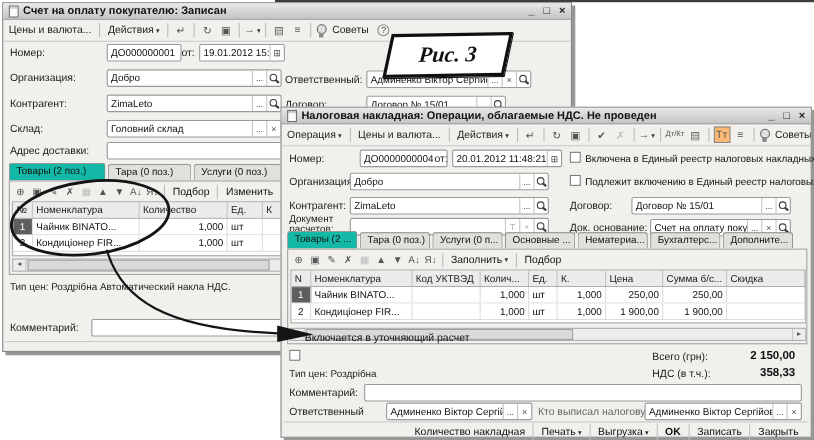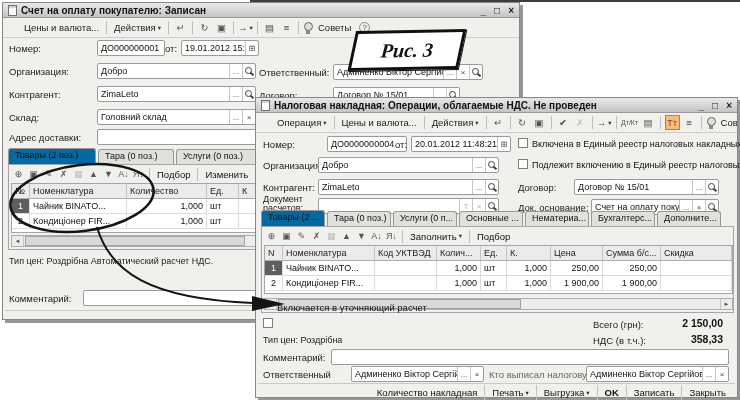--- a/index.html
+++ b/index.html
@@ -13,21 +13,21 @@
   .win1{left:2px;top:2px;width:518px;height:318px;z-index:10}
   .win2{left:255px;top:97px;width:483px;height:301px;z-index:20}
 
   .titlebar{height:15px;background:linear-gradient(180deg,#e9e9e9,#c4c4c4);border-bottom:1px solid #9a9a9a;
             display:flex;align-items:center;gap:4px;padding:0 5px;font-size:10px;font-weight:bold;white-space:nowrap;overflow:hidden}
   .doc-ico{flex:0 0 auto;width:9px;height:11px;background:#fcfcfc;border:1px solid #6f6f6f;box-shadow:inset 0 2px 0 #d2d2d2}
   .wtitle{overflow:hidden;text-overflow:clip}
   .controls{margin-left:auto;display:flex;flex:0 0 auto}
   .controls span{margin-left:8px;font-weight:bold;font-size:10px;color:#222;cursor:default}
 
-  .toolbar{display:flex;align-items:center;height:20px;padding:0 17px;border-bottom:1px solid #cdcdcd;
+  .toolbar{display:flex;align-items:center;height:20px;padding:0 1px;border-bottom:1px solid #cdcdcd;
            font-size:9.5px;color:#222;white-space:nowrap;overflow:hidden}
   .tbtn{display:inline-flex;align-items:center;padding:1px 4px}
   .caret{font-size:6.5px;margin-left:2px;color:#333}
   .tsep{width:1px;height:13px;background:#bdbdbd;margin:0 3px;flex:0 0 auto}
   .tico{display:inline-flex;align-items:center;justify-content:center;min-width:15px;height:15px;
         font-size:9.5px;color:#555;margin:0 1px}
   .tico.gray{color:#bdbdbd}
   .tico.pressed{border:1px solid #8a8a8a;background:#fdba74}
   .tico.tiny{font-size:7px;min-width:18px}
   .help-ico{width:11px;height:11px;border:1px solid #8a8a8a;border-radius:50%;font-size:8px;line-height:9px;
@@ -48,21 +48,21 @@
   .mag{position:relative;width:10px;height:11px;display:inline-block}
   .mag::before{content:"";position:absolute;left:1px;top:1px;width:5px;height:5px;border:1px solid #3f3f3f;border-radius:50%}
   .mag::after{content:"";position:absolute;left:6px;top:7px;width:4px;height:2px;background:#3f3f3f;transform:rotate(40deg)}
 
   .cb{position:absolute;width:10px;height:10px;background:#fff;border:1px solid #7d7d7d}
   .cb-lbl{position:absolute;font-size:9px;white-space:nowrap}
 
   .tabs{position:absolute;display:flex;align-items:flex-end;height:16px}
   .tab{height:15px;border:1px solid #979797;border-bottom:none;border-radius:3px 3px 0 0;background:#e2e0db;
        padding:1px 6px 0;margin-right:2px;font-size:9px;white-space:nowrap;overflow:hidden}
-  .tab.active{height:16px;background:#0369a1;font-size:9px}
+  .tab.active{height:16px;background:#14b8a6;font-size:9px}
 
   .panel{position:absolute;border:1px solid #a5a5a5;background:#f1f0ed}
   .ttb{position:absolute;left:2px;top:1px;right:2px;height:16px;display:flex;align-items:center;
        font-size:9.5px;white-space:nowrap;overflow:hidden}
   .ttb .tico{min-width:13px;height:13px;font-size:9px}
 
   .grid{position:absolute;background:#fff;border:1px solid #a5a5a5;font-size:9px;overflow:hidden}
   .grow{display:flex;height:15px;align-items:stretch;border-bottom:1px solid #dcdcdc;background:#fff}
   .grow.head{background:#ebebeb;border-bottom:1px solid #adadad;color:#222}
   .gc{display:flex;align-items:center;padding:0 3px;border-right:1px solid #dcdcdc;overflow:hidden;white-space:nowrap}
@@ -242,21 +242,21 @@
           <span class="gc c4"></span>
         </div>
       </div>
       <div class="hscroll" style="left:2px;top:70px;width:502px">
         <span class="harrow">◄</span>
         <span class="hthumb"></span>
         <span class="harrow right">►</span>
       </div>
     </div>
 
-    <span class="note" style="left:6px;top:253px">Тип цен: Роздрібна Автоматический расчет НДС.</span>
+    <span class="note" style="left:6px;top:253px">Тип цен: Роздрібна Автоматический накла НДС.</span>
 
     <span class="lbl" style="left:6px;top:290px">Комментарий:</span>
     <div class="fld" style="left:80px;top:287px;width:428px">
       <span class="fv"></span>
     </div>
     <div class="sepline" style="top:307px"></div>
   </section>
 
   <section class="window win2">
     <div class="titlebar">

